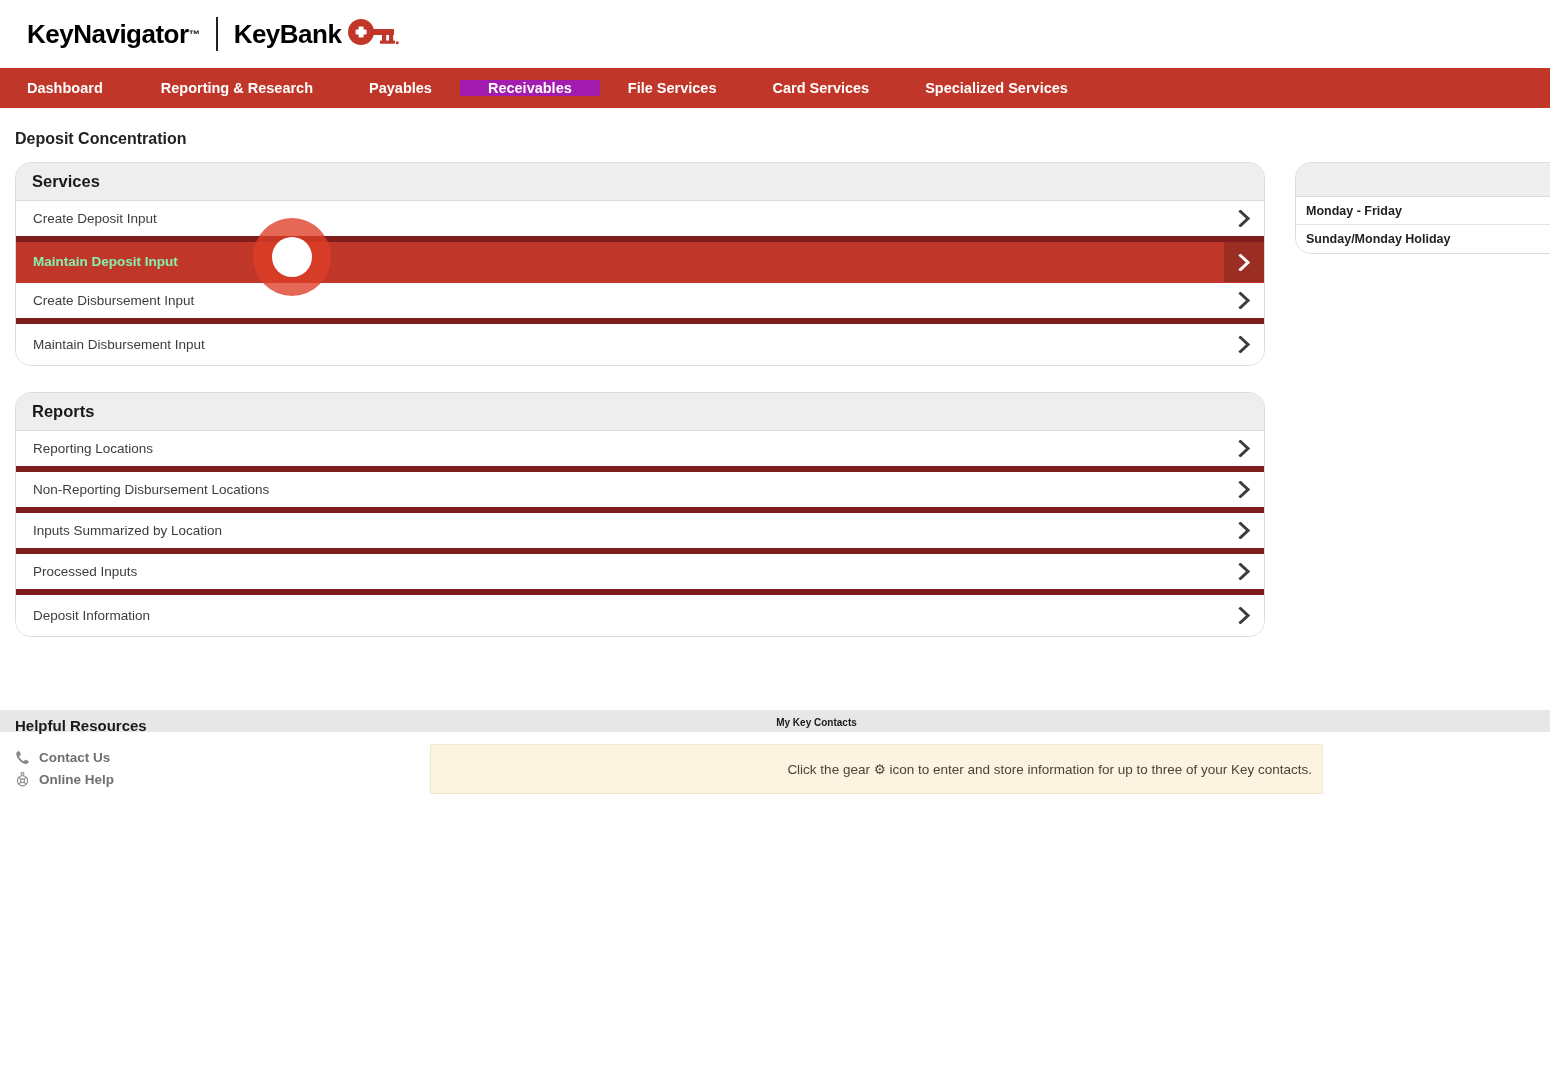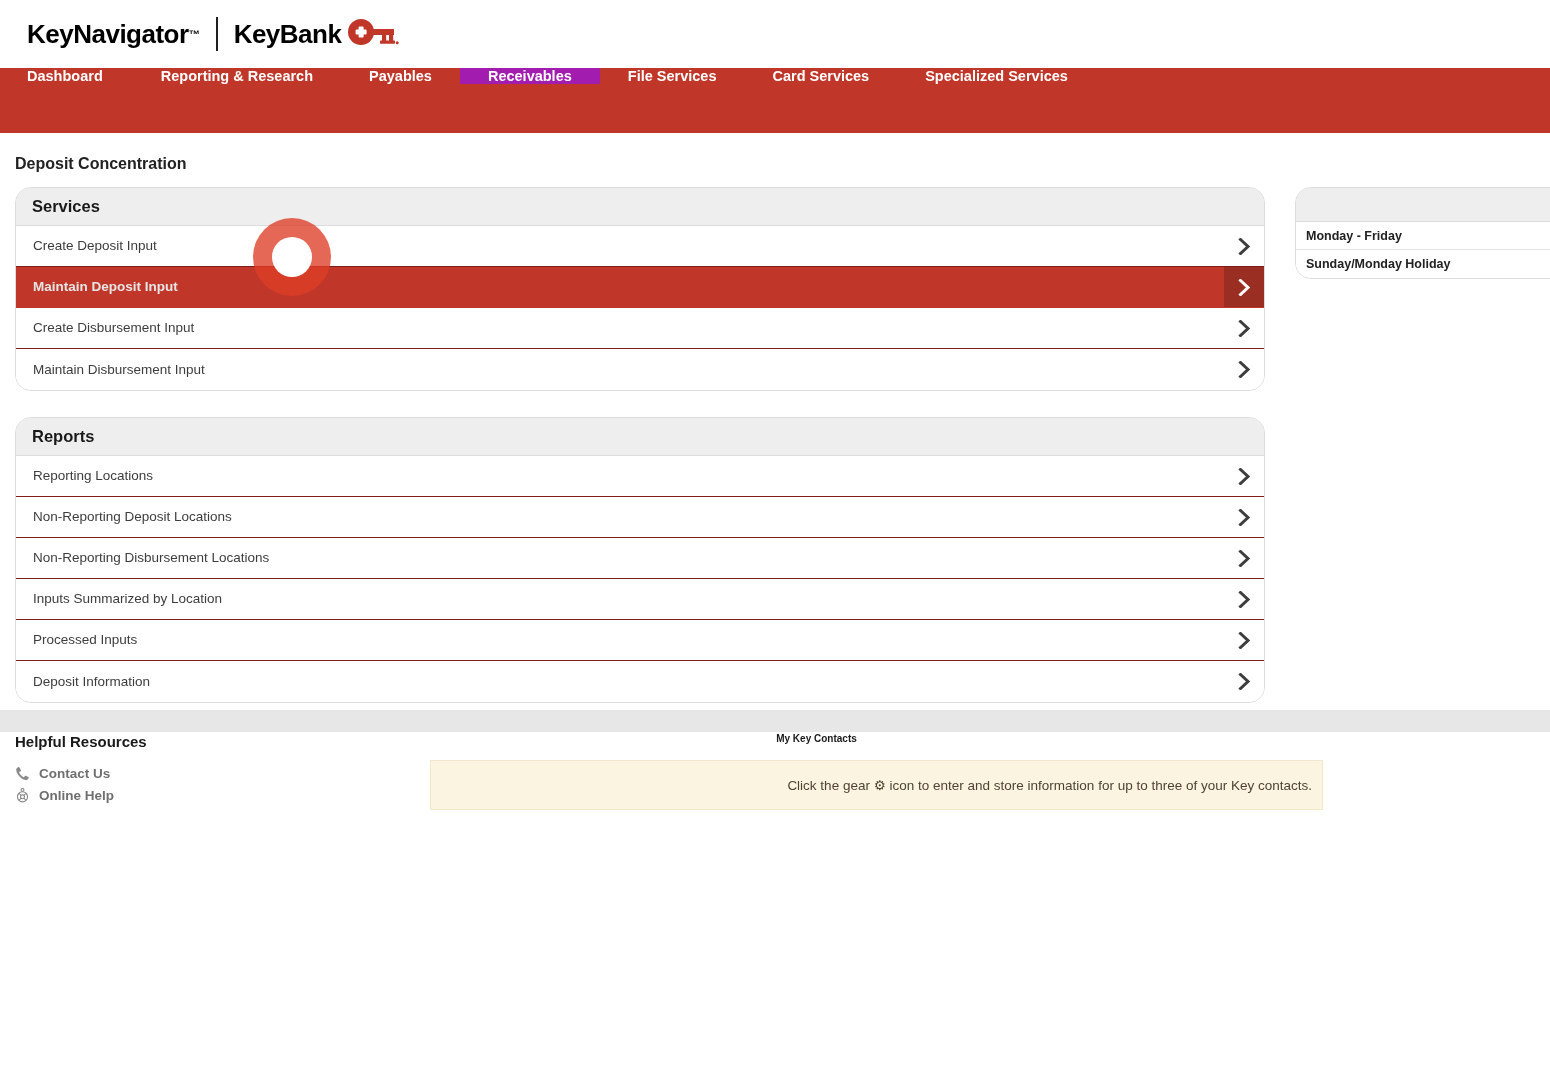--- a/index.html
+++ b/index.html
@@ -44,24 +44,24 @@
     font-size: 26px;
     font-weight: bold;
     color: #000000;
     letter-spacing: -0.5px;
     line-height: 1;
   }
   .key-mark { margin-left: 6px; display: inline-block; vertical-align: middle; }
 
   
   .main-nav {
-    height: 65px;
+    height: 40px;
     background: #c0372a;
     display: flex;
-    align-items: flex-start;
+    align-items: center;
     padding-left: 0;
   }
   .nav-item {
     display: flex;
     align-items: center;
     padding: 0 28px;
     color: #ffffff;
     font-size: 14.5px;
     font-weight: bold;
     white-space: nowrap;
@@ -106,31 +106,31 @@
     min-height: 36px;
   }
   .panel-head.blank { min-height: 34px; padding: 9px 16px; }
 
   .row-item {
     display: flex;
     align-items: center;
     justify-content: space-between;
     height: 41px;
     padding: 0 0 0 17px;
-    border-bottom: 1px solid #7f1d1d;
+    border-bottom: 6px solid #7f1d1d;
     font-size: 13.5px;
     color: #3d3d3d;
     cursor: pointer;
     background: #ffffff;
     position: relative;
   }
   .row-item:last-child { border-bottom: none; }
   .row-item.selected {
     background: #c0372a;
-    color: #e5e5e5;
+    color: #86efac;
     font-weight: bold;
     border-bottom: 1px solid #c0372a;
   }
   .row-label { line-height: 1; }
 
   .chev {
     width: 40px;
     height: 100%;
     display: flex;
     align-items: center;
@@ -162,21 +162,21 @@
     top: 710px;
     width: 1550px;
     height: 22px;
     background: #e7e7e7;
   }
 
   
   .footer {
     position: absolute;
     left: 0;
-    top: 720px;
+    top: 704px;
     width: 1323px;
   }
   .footer-inner { display: flex; align-items: flex-start; }
   .footer-left { width: 430px; padding-left: 15px; padding-top: 13px; flex: none; }
   .footer-title {
     font-size: 15px;
     font-weight: bold;
     color: #1a1a1a;
     margin-bottom: 16px;
   }
@@ -332,28 +332,20 @@
 
         <div class="row-item">
           <span class="row-label">Reporting Locations</span>
           <span class="chev">
             <svg width="13" height="17" viewBox="0 0 13 17">
                 <path d="M2.5 1.5 L10 8.5 L2.5 15.5" fill="none" stroke="#3d3d3d" stroke-width="3" stroke-linecap="square"></path>
               </svg>
           </span>
         </div>
 
-        <div class="row-item">
-          <span class="row-label">Non-Reporting Deposit Locations</span>
-          <span class="chev">
-            <svg width="13" height="17" viewBox="0 0 13 17">
-                <path d="M2.5 1.5 L10 8.5 L2.5 15.5" fill="none" stroke="#3d3d3d" stroke-width="3" stroke-linecap="square"></path>
-              </svg>
-          </span>
-        </div>
 
         <div class="row-item">
           <span class="row-label">Non-Reporting Disbursement Locations</span>
           <span class="chev">
             <svg width="13" height="17" viewBox="0 0 13 17">
                 <path d="M2.5 1.5 L10 8.5 L2.5 15.5" fill="none" stroke="#3d3d3d" stroke-width="3" stroke-linecap="square"></path>
               </svg>
           </span>
         </div>
 

